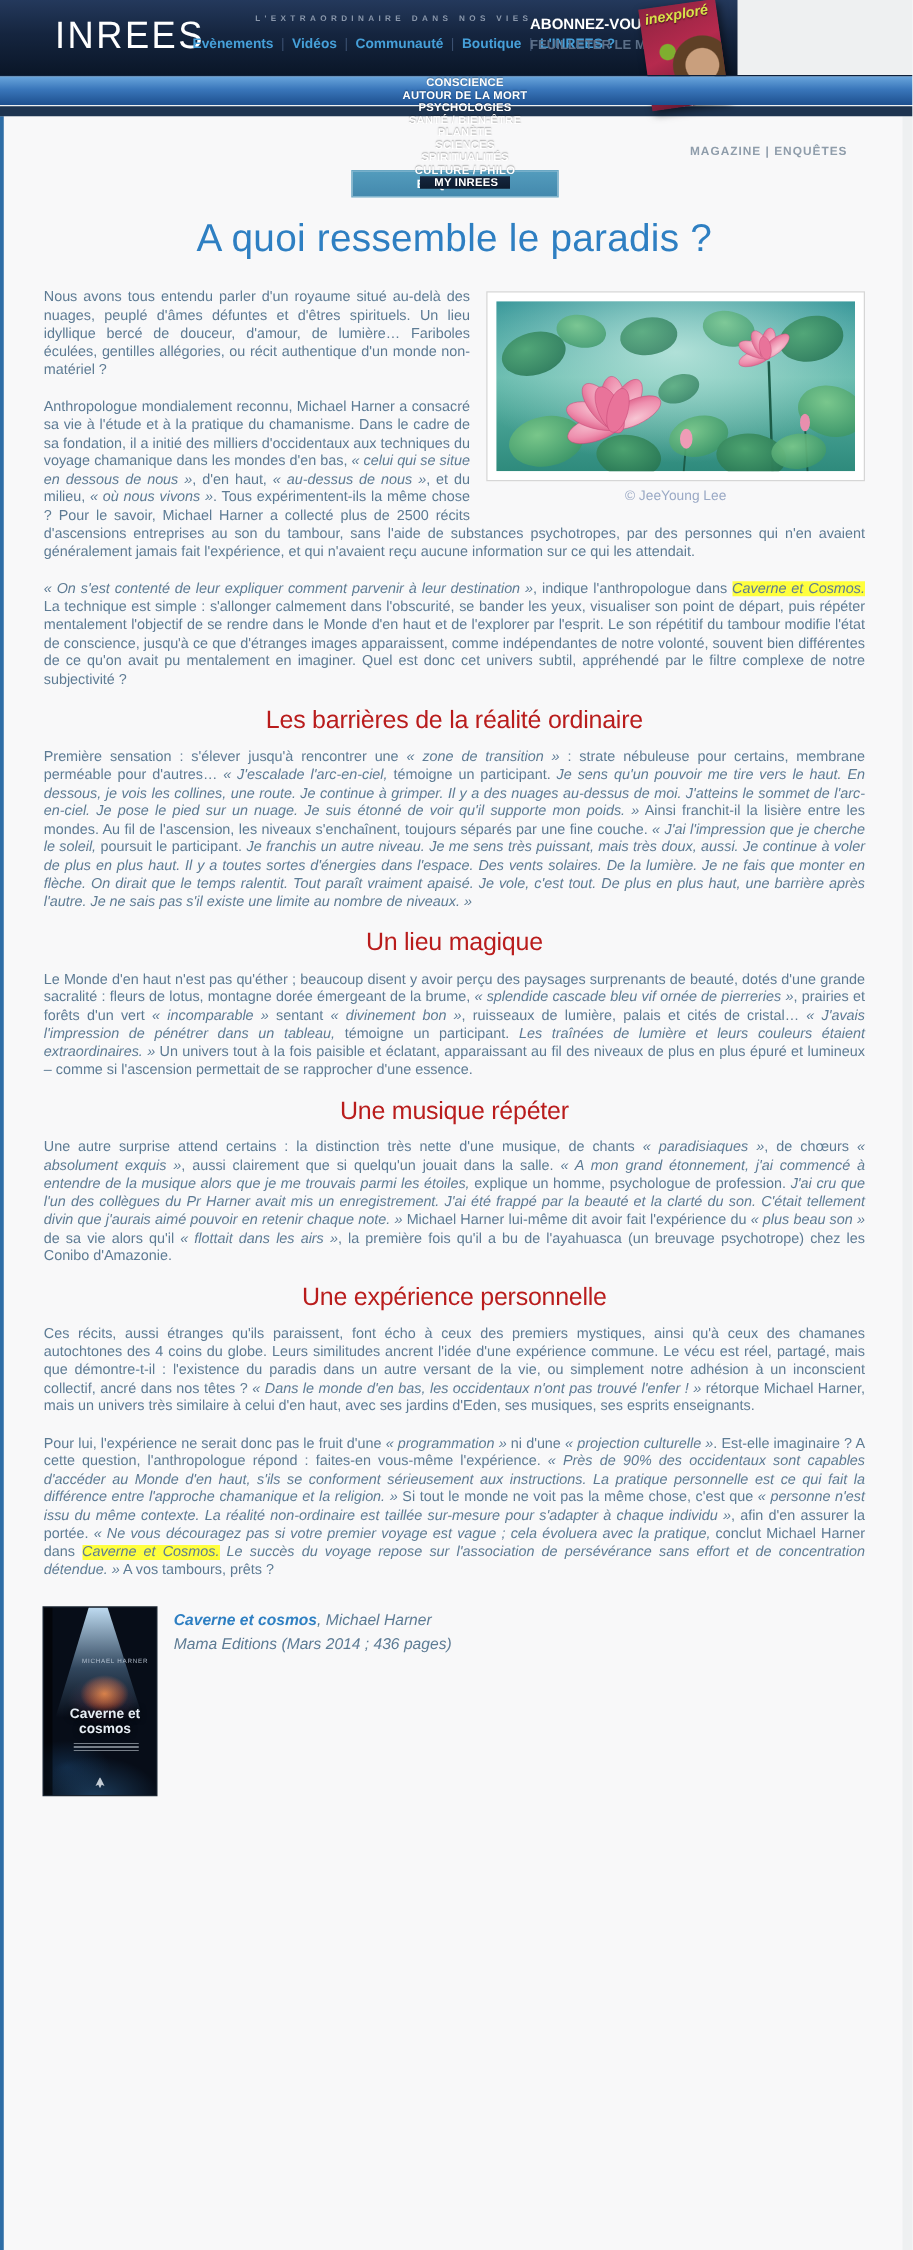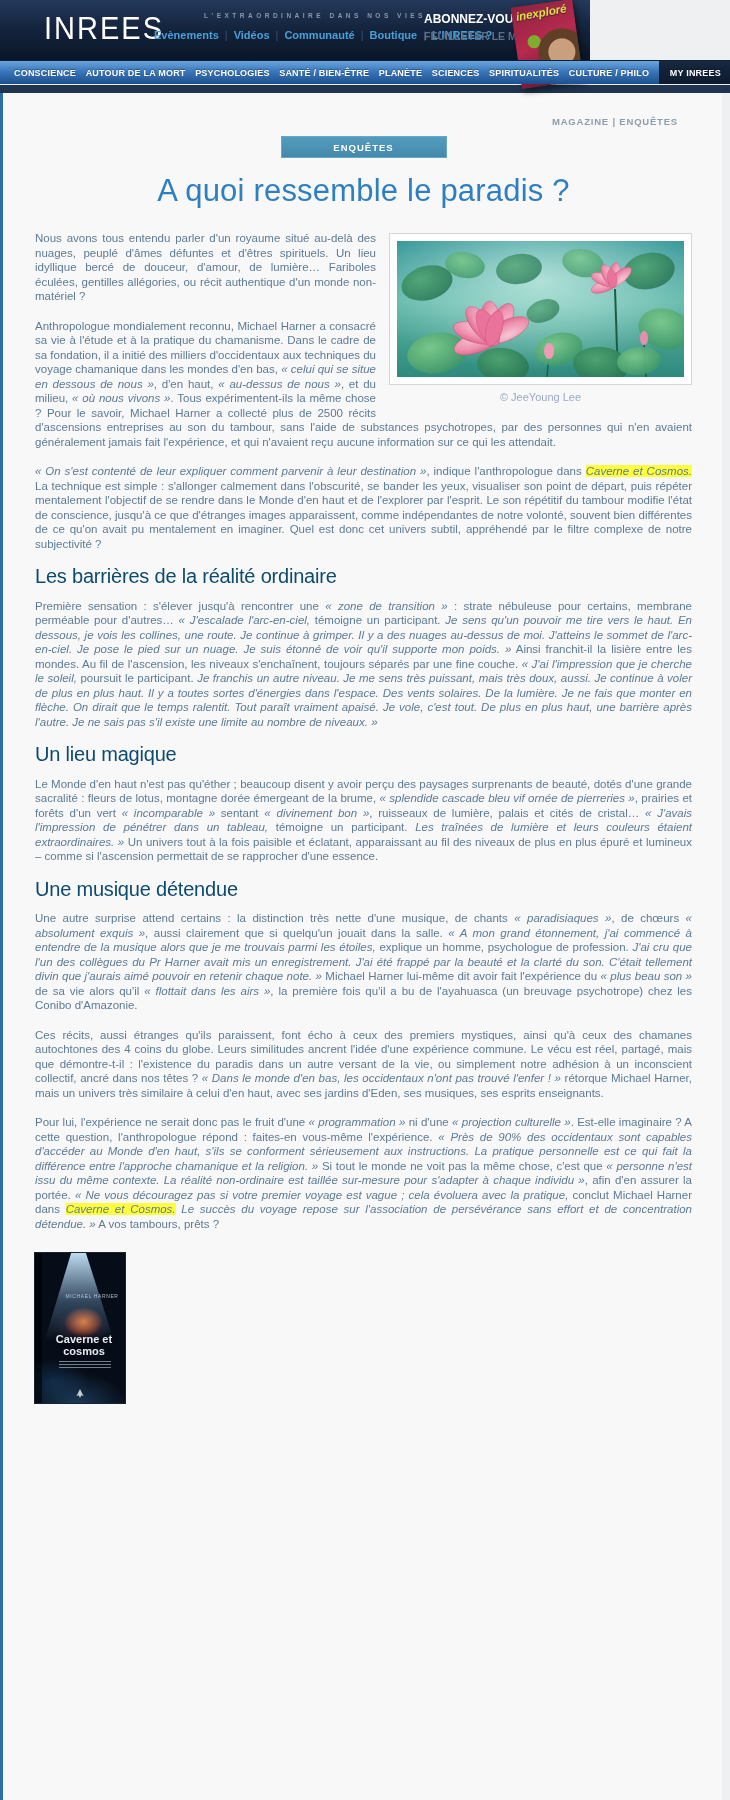--- a/index.html
+++ b/index.html
@@ -48,20 +48,21 @@
   .subscribe-line{color:#ffffff;font-weight:bold;font-size:12px;white-space:nowrap;cursor:pointer;}
   .subscribe-price{color:#2fa3e2;margin-left:7px;}
   .browse-link{color:#5c6f88;font-size:10.5px;font-weight:bold;margin-top:4px;cursor:pointer;}
   
   .main-nav{
     position:absolute;top:60px;left:0;width:730px;height:24px;z-index:5;
     display:flex;justify-content:space-between;align-items:center;
     padding-left:14px;box-sizing:border-box;
     background:linear-gradient(180deg,#6aa6dd 0%,#3a77bb 45%,#1d4f8e 100%);
     border-top:1px solid #0d1f3a;
+    flex-direction:column;
   }
   .mn-item{
     color:#ffffff;font-size:9px;font-weight:bold;letter-spacing:0.2px;
     text-shadow:0 -1px 1px rgba(0,0,0,0.35);cursor:pointer;white-space:nowrap;
   }
   .mn-my{
     height:100%;display:flex;align-items:center;padding:0 9px 0 11px;
     background:linear-gradient(180deg,#16273f,#0d1b2e);
   }
   .nav-underline{
@@ -96,22 +97,22 @@
     margin:13px auto 0;max-width:600px;
   }
   .article-body{
     margin-top:22px;color:#5d7b94;font-size:11.5px;line-height:14.5px;
     text-align:justify;
   }
   .para{margin:15px 0 12px;}
   .i{font-style:italic;}
   .hl{font-style:italic;background:#ffff3d;}
   h2.section{
-    color:#0c4a6e;font-size:20px;font-weight:normal;margin:18px 0 10px;
-    text-align:left;letter-spacing:-0.2px;
+    color:#b91c1c;font-size:20px;font-weight:normal;margin:18px 0 10px;
+    text-align:center;letter-spacing:-0.2px;
   }
   
   .photo-float{float:right;width:303px;margin:2px 0 4px 13px;}
   .photo-frame{background:#ffffff;border:1px solid #d6d6d6;padding:7px;}
   .photo-frame svg{display:block;}
   .photo-credit{text-align:center;color:#9aa9c5;font-size:11px;margin-top:5px;}
   
   .book{display:flex;gap:14px;margin-top:22px;}
   .book-cover{
     width:90px;height:150px;position:relative;flex:none;overflow:hidden;cursor:pointer;
@@ -274,31 +275,36 @@
     <p class="para"><span>Nous avons tous entendu parler d'un royaume situé au-delà des nuages, peuplé d'âmes défuntes et d'êtres spirituels. Un lieu idyllique bercé de douceur, d'amour, de lumière… Fariboles éculées, gentilles allégories, ou récit authentique d'un monde non-matériel ?</span></p>
     <p class="para"><span>Anthropologue mondialement reconnu, Michael Harner a consacré sa vie à l'étude et à la pratique du chamanisme. Dans le cadre de sa fondation, il a initié des milliers d'occidentaux aux techniques du voyage chamanique dans les mondes d'en bas, </span><span class="i">« celui qui se situe en dessous de nous »</span><span>, d'en haut, </span><span class="i">« au-dessus de nous »</span><span>, et du milieu, </span><span class="i">« où nous vivons »</span><span>. Tous expérimentent-ils la même chose ? Pour le savoir, Michael Harner a collecté plus de 2500 récits d'ascensions entreprises au son du tambour, sans l'aide de substances psychotropes, par des personnes qui n'en avaient généralement jamais fait l'expérience, et qui n'avaient reçu aucune information sur ce qui les attendait.</span></p>
     <p class="para"><span class="i">« On s'est contenté de leur expliquer comment parvenir à leur destination »</span><span>, indique l'anthropologue dans </span><span class="hl">Caverne et Cosmos.</span><span> La technique est simple : s'allonger calmement dans l'obscurité, se bander les yeux, visualiser son point de départ, puis répéter mentalement l'objectif de se rendre dans le Monde d'en haut et de l'explorer par l'esprit. Le son répétitif du tambour modifie l'état de conscience, jusqu'à ce que d'étranges images apparaissent, comme indépendantes de notre volonté, souvent bien différentes de ce qu'on avait pu mentalement en imaginer. Quel est donc cet univers subtil, appréhendé par le filtre complexe de notre subjectivité ?</span></p>
 
     <h2 class="section">Les barrières de la réalité ordinaire</h2>
     <p class="para"><span>Première sensation : s'élever jusqu'à rencontrer une </span><span class="i">« zone de transition »</span><span> : strate nébuleuse pour certains, membrane perméable pour d'autres… </span><span class="i">« J'escalade l'arc-en-ciel,</span><span> témoigne un participant. </span><span class="i">Je sens qu'un pouvoir me tire vers le haut. En dessous, je vois les collines, une route. Je continue à grimper. Il y a des nuages au-dessus de moi. J'atteins le sommet de l'arc-en-ciel. Je pose le pied sur un nuage. Je suis étonné de voir qu'il supporte mon poids. »</span><span> Ainsi franchit-il la lisière entre les mondes. Au fil de l'ascension, les niveaux s'enchaînent, toujours séparés par une fine couche. </span><span class="i">« J'ai l'impression que je cherche le soleil,</span><span> poursuit le participant. </span><span class="i">Je franchis un autre niveau. Je me sens très puissant, mais très doux, aussi. Je continue à voler de plus en plus haut. Il y a toutes sortes d'énergies dans l'espace. Des vents solaires. De la lumière. Je ne fais que monter en flèche. On dirait que le temps ralentit. Tout paraît vraiment apaisé. Je vole, c'est tout. De plus en plus haut, une barrière après l'autre. Je ne sais pas s'il existe une limite au nombre de niveaux. »</span></p>
 
     <h2 class="section">Un lieu magique</h2>
     <p class="para"><span>Le Monde d'en haut n'est pas qu'éther ; beaucoup disent y avoir perçu des paysages surprenants de beauté, dotés d'une grande sacralité : fleurs de lotus, montagne dorée émergeant de la brume, </span><span class="i">« splendide cascade bleu vif ornée de pierreries »</span><span>, prairies et forêts d'un vert </span><span class="i">« incomparable »</span><span> sentant </span><span class="i">« divinement bon »</span><span>, ruisseaux de lumière, palais et cités de cristal… </span><span class="i">« J'avais l'impression de pénétrer dans un tableau,</span><span> témoigne un participant. </span><span class="i">Les traînées de lumière et leurs couleurs étaient extraordinaires. »</span><span> Un univers tout à la fois paisible et éclatant, apparaissant au fil des niveaux de plus en plus épuré et lumineux – comme si l'ascension permettait de se rapprocher d'une essence.</span></p>
 
-    <h2 class="section">Une musique détendue</h2>
+    <h2 class="section">Une musique répéter</h2>
     <p class="para"><span>Une autre surprise attend certains : la distinction très nette d'une musique, de chants </span><span class="i">« paradisiaques »</span><span>, de chœurs </span><span class="i">« absolument exquis »</span><span>, aussi clairement que si quelqu'un jouait dans la salle. </span><span class="i">« A mon grand étonnement, j'ai commencé à entendre de la musique alors que je me trouvais parmi les étoiles,</span><span> explique un homme, psychologue de profession. </span><span class="i">J'ai cru que l'un des collègues du Pr Harner avait mis un enregistrement. J'ai été frappé par la beauté et la clarté du son. C'était tellement divin que j'aurais aimé pouvoir en retenir chaque note. »</span><span> Michael Harner lui-même dit avoir fait l'expérience du </span><span class="i">« plus beau son »</span><span> de sa vie alors qu'il </span><span class="i">« flottait dans les airs »</span><span>, la première fois qu'il a bu de l'ayahuasca (un breuvage psychotrope) chez les Conibo d'Amazonie.</span></p>
 
+    <h2 class="section">Une expérience personnelle</h2>
     <p class="para"><span>Ces récits, aussi étranges qu'ils paraissent, font écho à ceux des premiers mystiques, ainsi qu'à ceux des chamanes autochtones des 4 coins du globe. Leurs similitudes ancrent l'idée d'une expérience commune. Le vécu est réel, partagé, mais que démontre-t-il : l'existence du paradis dans un autre versant de la vie, ou simplement notre adhésion à un inconscient collectif, ancré dans nos têtes ? </span><span class="i">« Dans le monde d'en bas, les occidentaux n'ont pas trouvé l'enfer ! »</span><span> rétorque Michael Harner, mais un univers très similaire à celui d'en haut, avec ses jardins d'Eden, ses musiques, ses esprits enseignants.</span></p>
     <p class="para"><span>Pour lui, l'expérience ne serait donc pas le fruit d'une </span><span class="i">« programmation »</span><span> ni d'une </span><span class="i">« projection culturelle »</span><span>. Est-elle imaginaire ? A cette question, l'anthropologue répond : faites-en vous-même l'expérience. </span><span class="i">« Près de 90% des occidentaux sont capables d'accéder au Monde d'en haut, s'ils se conforment sérieusement aux instructions. La pratique personnelle est ce qui fait la différence entre l'approche chamanique et la religion. »</span><span> Si tout le monde ne voit pas la même chose, c'est que </span><span class="i">« personne n'est issu du même contexte. La réalité non-ordinaire est taillée sur-mesure pour s'adapter à chaque individu »</span><span>, afin d'en assurer la portée. </span><span class="i">« Ne vous découragez pas si votre premier voyage est vague ; cela évoluera avec la pratique,</span><span> conclut Michael Harner dans </span><span class="hl">Caverne et Cosmos.</span><span class="i"> Le succès du voyage repose sur l'association de persévérance sans effort et de concentration détendue. »</span><span> A vos tambours, prêts ?</span></p>
 
     <div class="book">
       <div class="book-cover">
         <div class="beam"></div>
         <div class="spine"></div>
         <div class="cv-author">MICHAEL HARNER</div>
         <div class="cv-title">Caverne et cosmos</div>
         <div class="cv-sub"></div>
         <div class="cv-logo"></div>
       </div>
+      <div class="book-info">
+        <span class="book-title">Caverne et cosmos</span><span>, Michael Harner</span><br>
+        <span>Mama Editions (Mars 2014 ; 436 pages)</span>
+      </div>
     </div>
 
   </div>
 </main>
 
 </body></html>

